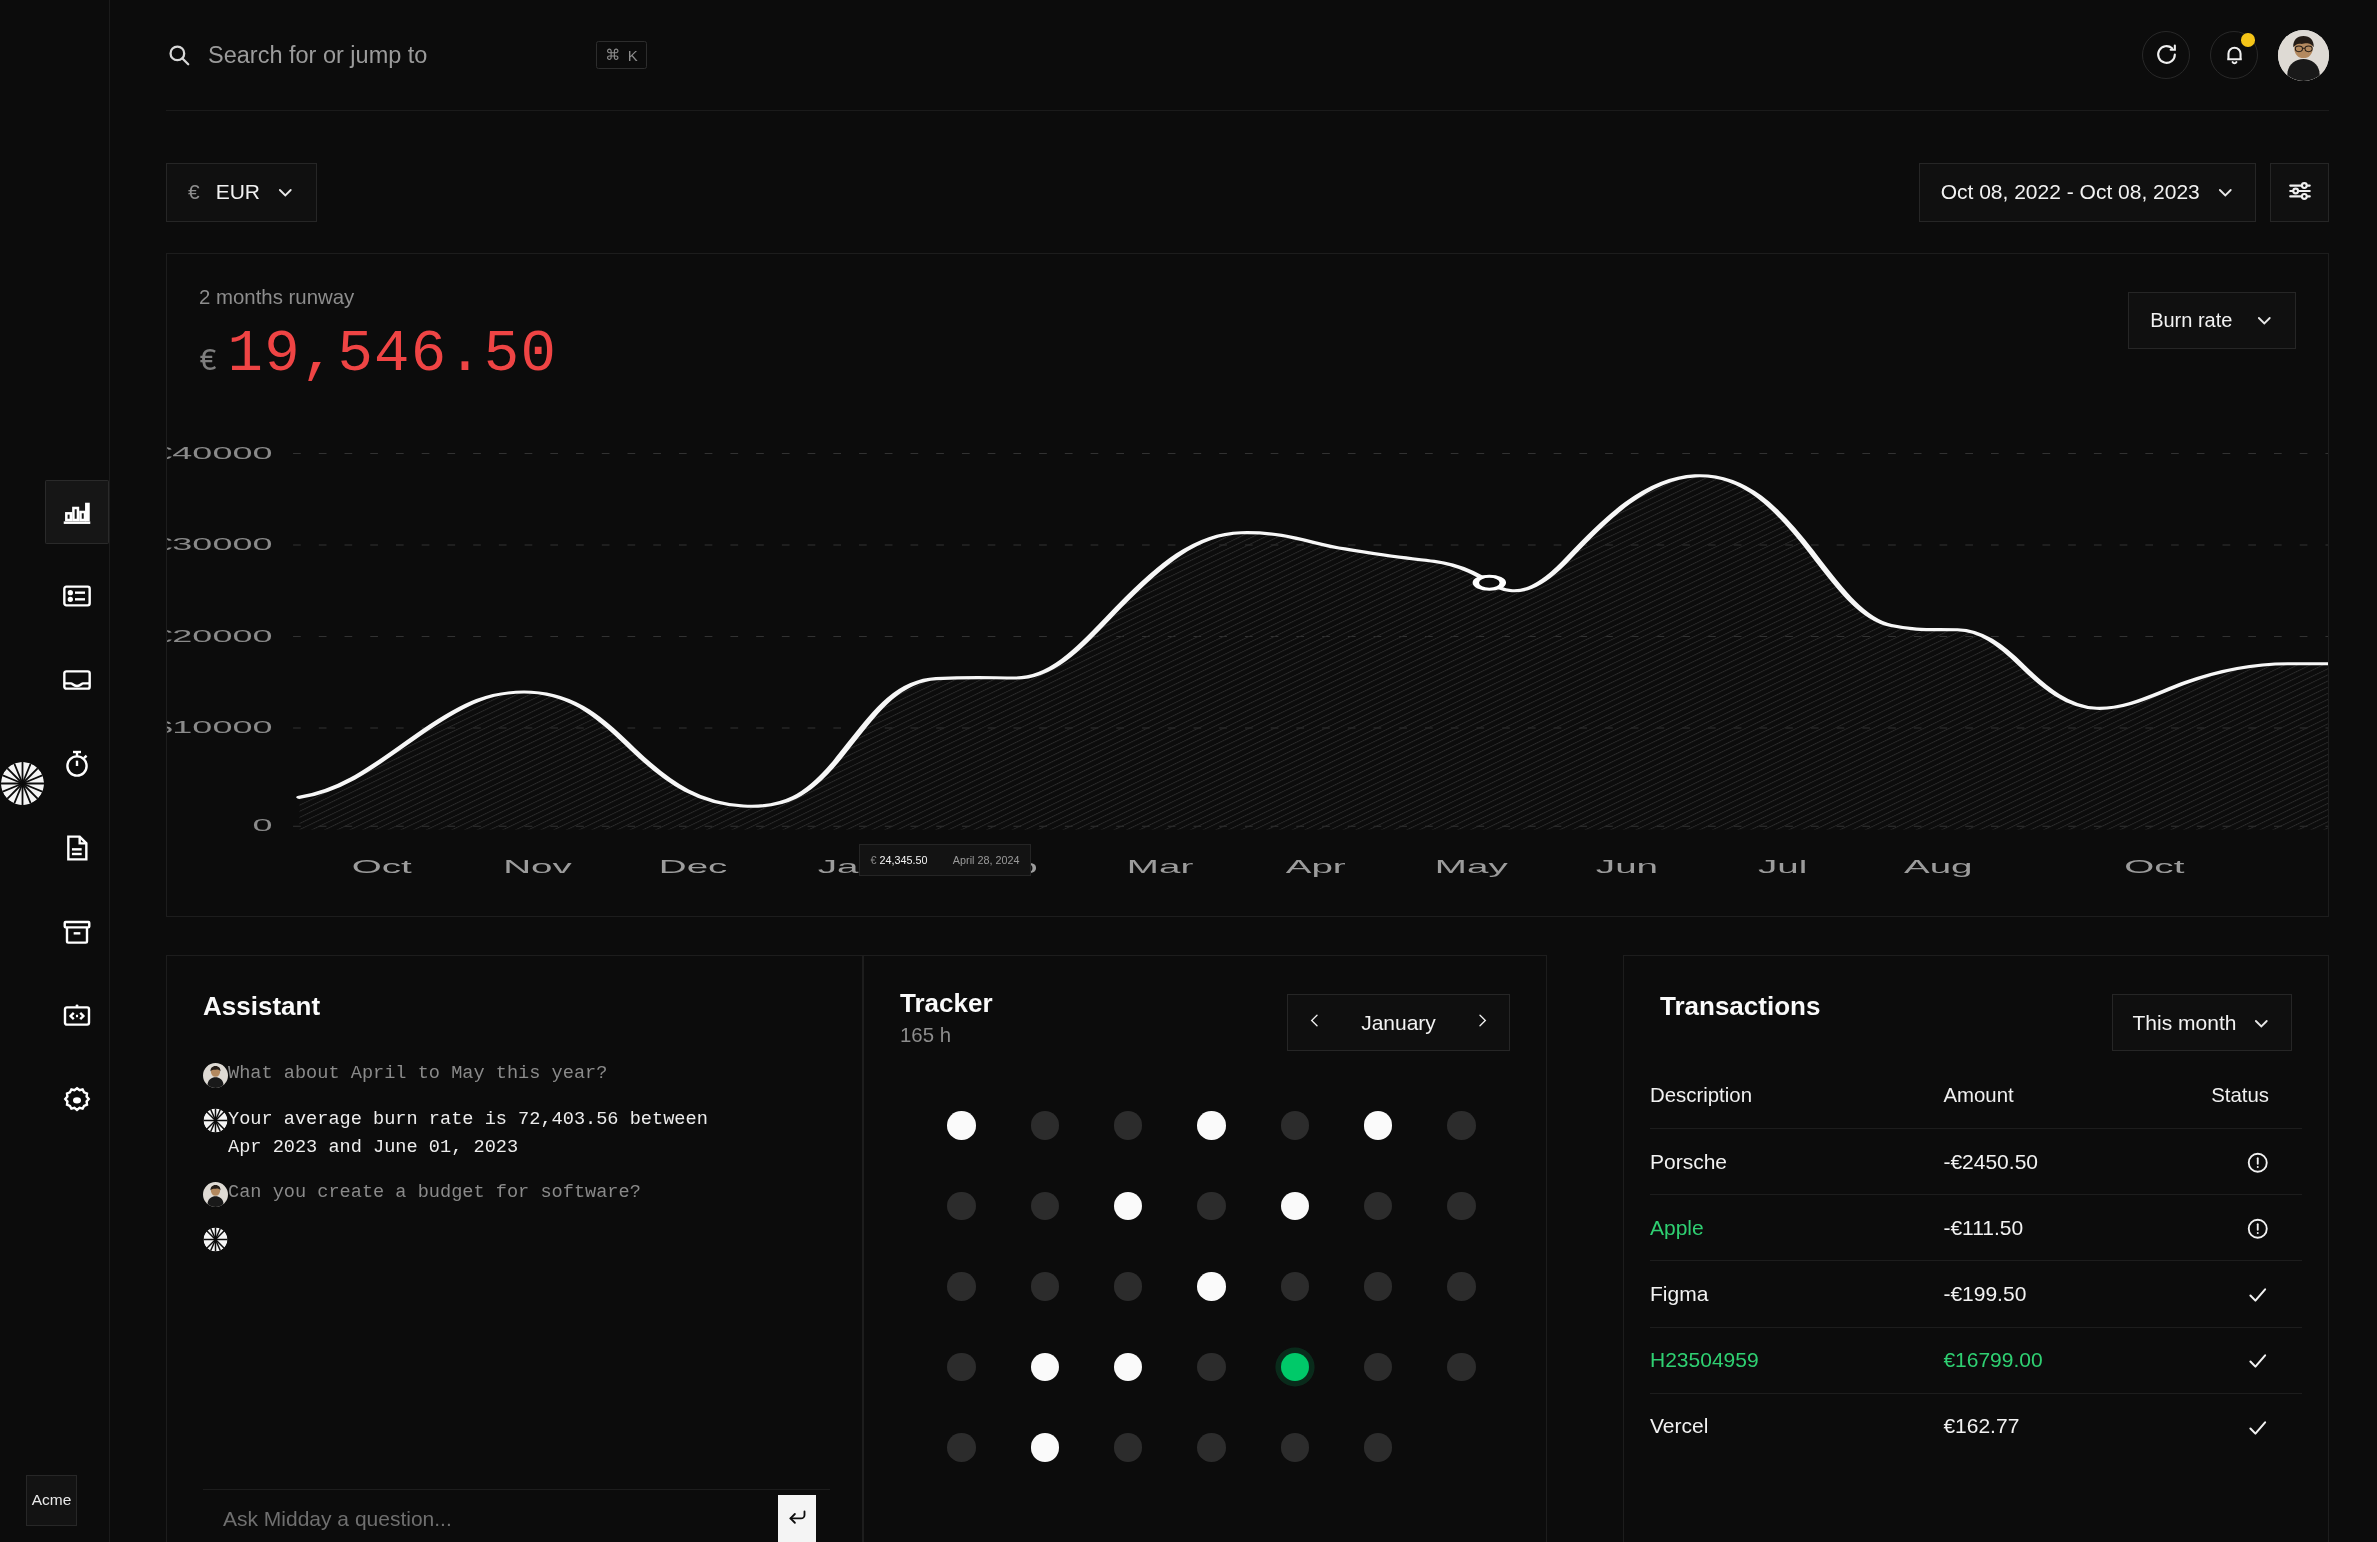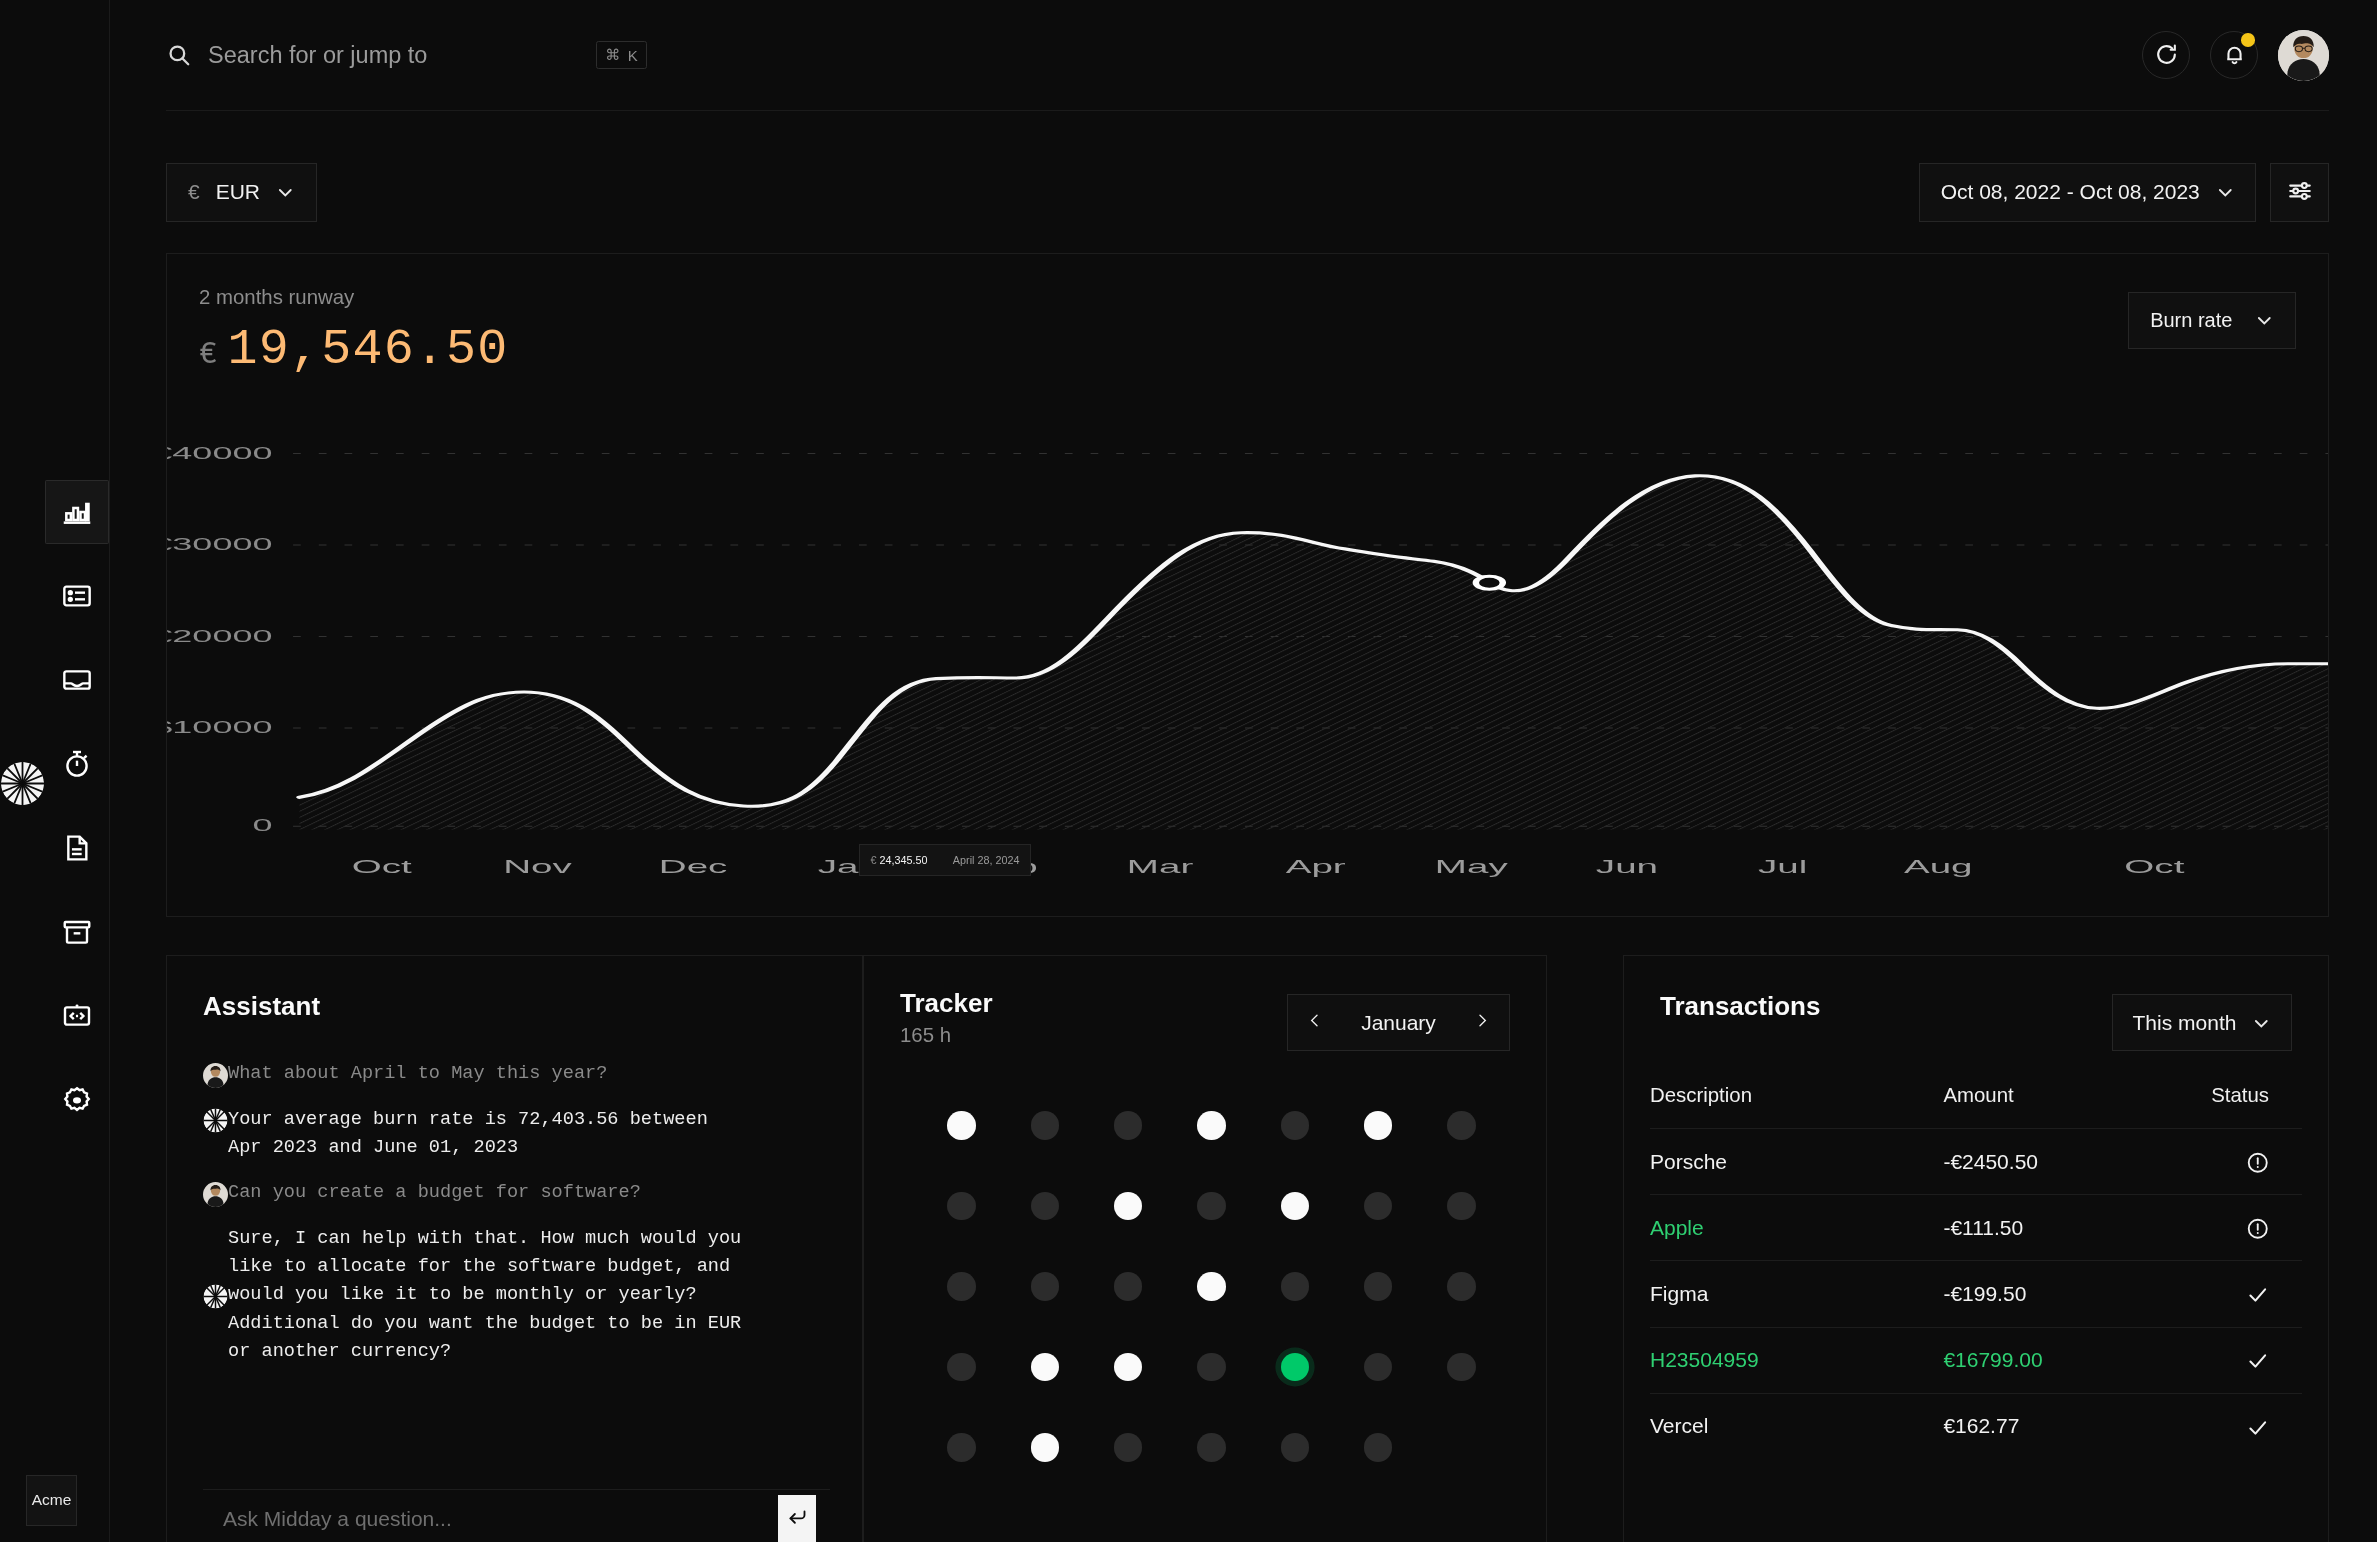--- a/index.html
+++ b/index.html
@@ -105,21 +105,21 @@
   #runway-label {
     position: absolute; left: 32px; top: 32px;
     font-size: 20.4px; color: #8d8d8d;
   }
   #amount-row {
     position: absolute; left: 32px; top: 67px;
     display: flex; align-items: baseline; gap: 10px;
     font-family: "Liberation Mono", monospace;
   }
   #amount-cur { font-size: 31px; color: #7e7e7e; }
-  #amount-val { font-size: 50px; letter-spacing: 1.2px; color: #fdba74; }
+  #amount-val { font-size: 59px; letter-spacing: 1.2px; color: #ef4444; }
   #burnrate-ctl { position: absolute; right: 32px; top: 38px; height: 57px; font-size: 20px; gap: 23px; }
 
   #plot { position: absolute; left: 0; top: 186px; right: 0; bottom: 0; }
   #plot svg { width: 100%; height: 100%; display: block; }
   .ytick { font-size: 28px; fill: #8a8a8a; font-family: "Liberation Sans", sans-serif; }
   .xtick { font-size: 30px; fill: #9c9c9c; font-family: "Liberation Sans", sans-serif; }
 
   #tooltip {
     position: absolute; left: 692px; top: 404px;
     width: 172px; height: 32px; background: #131313;
@@ -570,25 +570,20 @@
                 <line x1="50" y1="50" x2="11" y2="89"></line>
     <line x1="50" y1="50" x2="11" y2="11"></line>
                 <line x1="50" y1="50" x2="89" y2="89"></line>
     <line x1="50" y1="50" x2="73" y2="-3"></line>
                 <line x1="50" y1="50" x2="27" y2="103"></line>
     <line x1="50" y1="50" x2="27" y2="-3"></line>
                 <line x1="50" y1="50" x2="73" y2="103"></line>
   </g>
             </g>
           </svg></div>
-        <div class="txt">Sure, I can help with that. How much would you
-like to allocate for the software budget, and
-would you like it to be monthly or yearly?
-Additional do you want the budget to be in EUR
-or another currency?</div>
       </div>
     </div>
   <div id="ask-wrap">
     <input id="ask-input" value="" placeholder="Ask Midday a question..." style="">
     <div id="ask-send">
       <span>
         <svg viewBox="0 0 24 24" fill="none" stroke="#0c0c0c" stroke-width="2.1" stroke-linecap="round" stroke-linejoin="round">
           <polyline points="9,8 4,13 9,18"></polyline>
             <path d="M4 13 h12 a4 4 0 0 0 4 -4 V5"></path>
         </svg></span>

